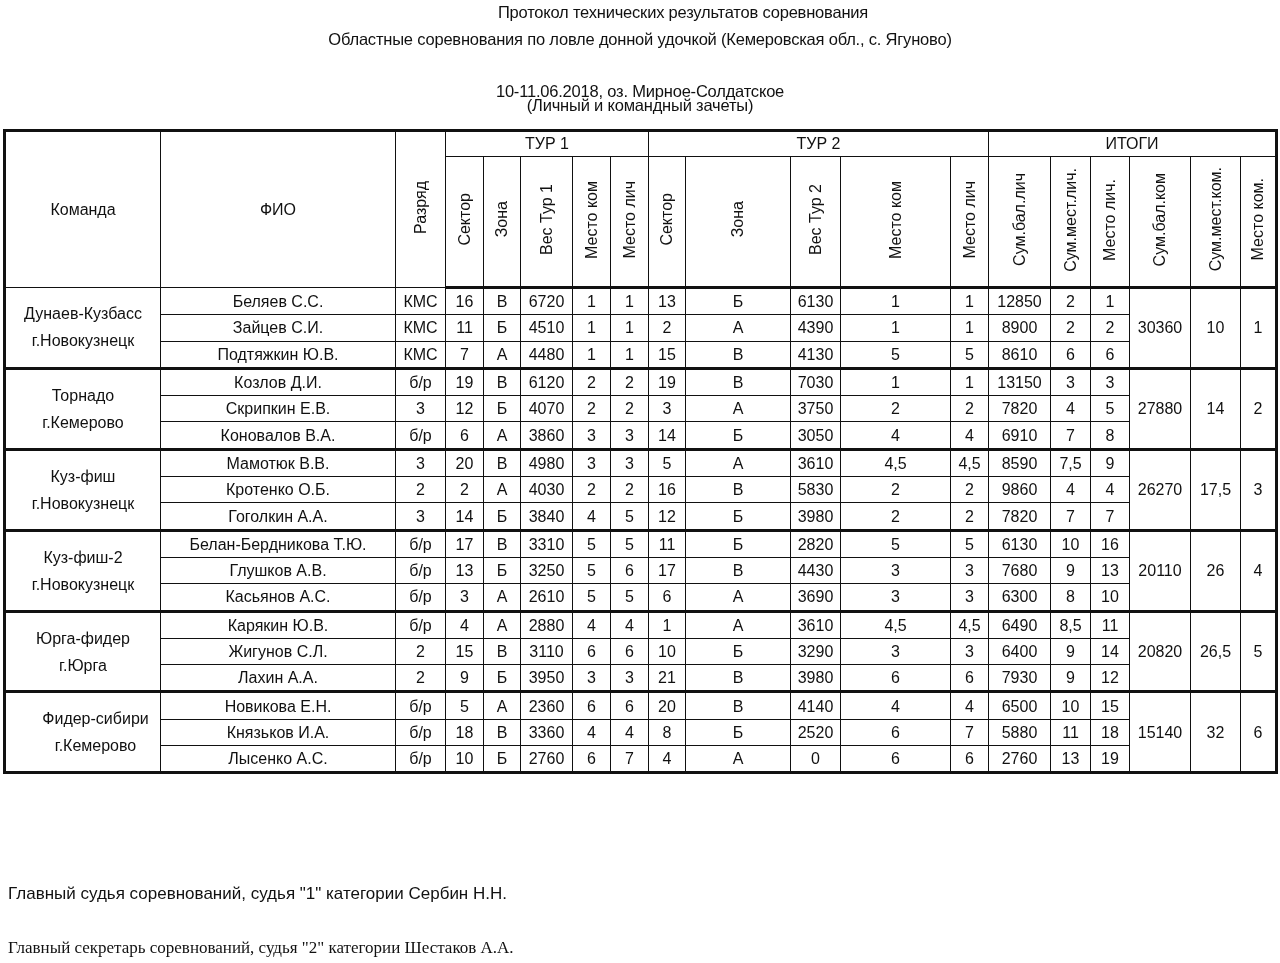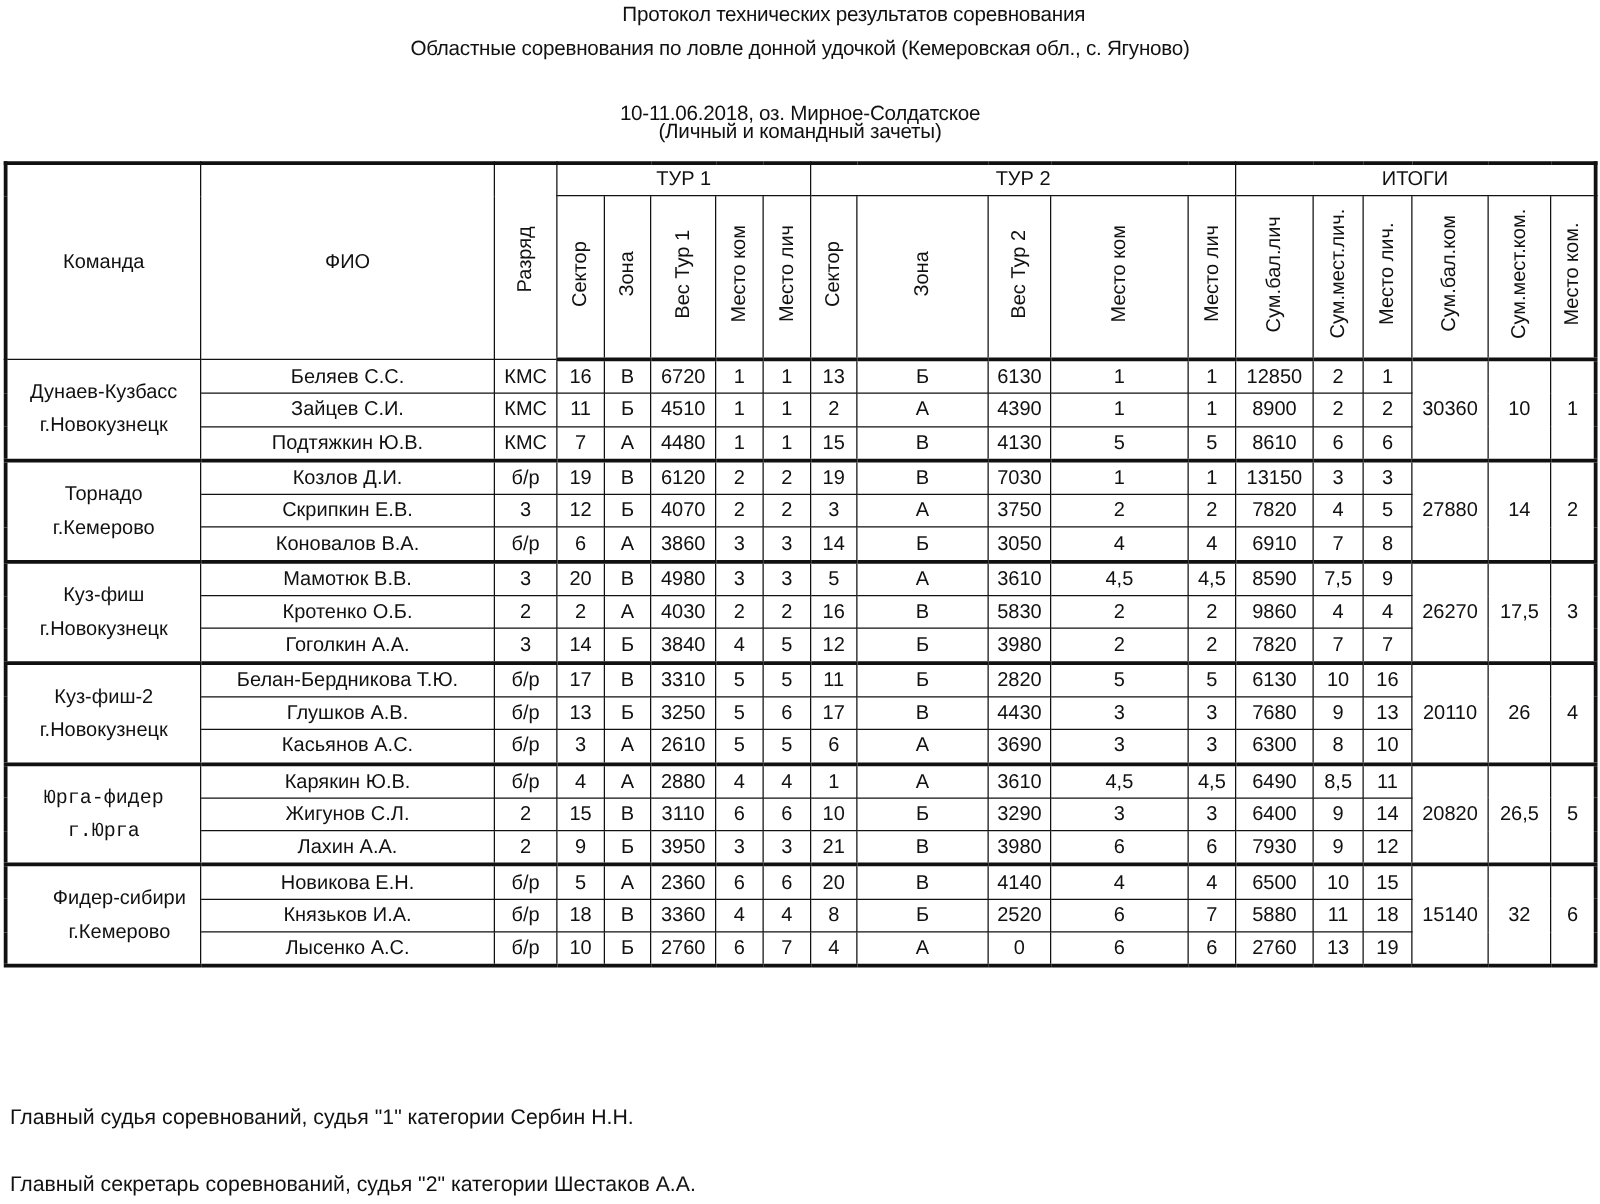--- a/index.html
+++ b/index.html
@@ -13,21 +13,21 @@
                    overflow: hidden; white-space: nowrap; }
   th.grp { height: 24px; font-size: 16px; }
   th.vert { height: 129px; }
   th.vert span { display: inline-block; writing-mode: vertical-rl; transform: rotate(180deg); font-size: 16px; }
   th.big { font-size: 16px; }
   tr.hdr-bottom th { border-bottom: 3px solid #111; }
   td { height: 25.3px; line-height: 25px; }
   tr.team-end td { border-bottom: 3px solid #111; }
   td.team { line-height: 27px; vertical-align: middle; white-space: normal; }
   .footer { position: absolute; left: 8px; font-size: 17px; }
-  .f1 { top: 884px; } .f2 { top: 938px; }
+  .f1 { top: 884px; } .f2 { top: 938px; font-family: Liberation Serif, serif; }
 </style>
 </head>
 <body>
 
 <div class="title t1">Протокол технических результатов соревнования</div>
 <div class="title t2">Областные соревнования по ловле донной удочкой (Кемеровская обл., с. Ягуново)</div>
 <div class="title t3">10-11.06.2018, оз. Мирное-Солдатское</div>
 <div class="title t4">(Личный и командный зачеты)</div>
 
 <table class="protocol">
@@ -307,21 +307,21 @@
         <td>6</td>
         <td>А</td>
         <td>3690</td>
         <td>3</td>
         <td>3</td>
         <td>6300</td>
         <td>8</td>
         <td>10</td>
       </tr>
       <tr>
-        <td class="team" rowspan="3" style="border-bottom: 3px solid rgb(17, 17, 17); font-family: Liberation Mono, monospace;">
+        <td class="team" rowspan="3" style="border-bottom: 3px solid rgb(17, 17, 17);">
           <div>Юрга-фидер</div>
           <div>г.Юрга</div>
         </td>
         <td>Карякин Ю.В.</td>
         <td>б/р</td>
         <td>4</td>
         <td>А</td>
         <td>2880</td>
         <td>4</td>
         <td>4</td>

